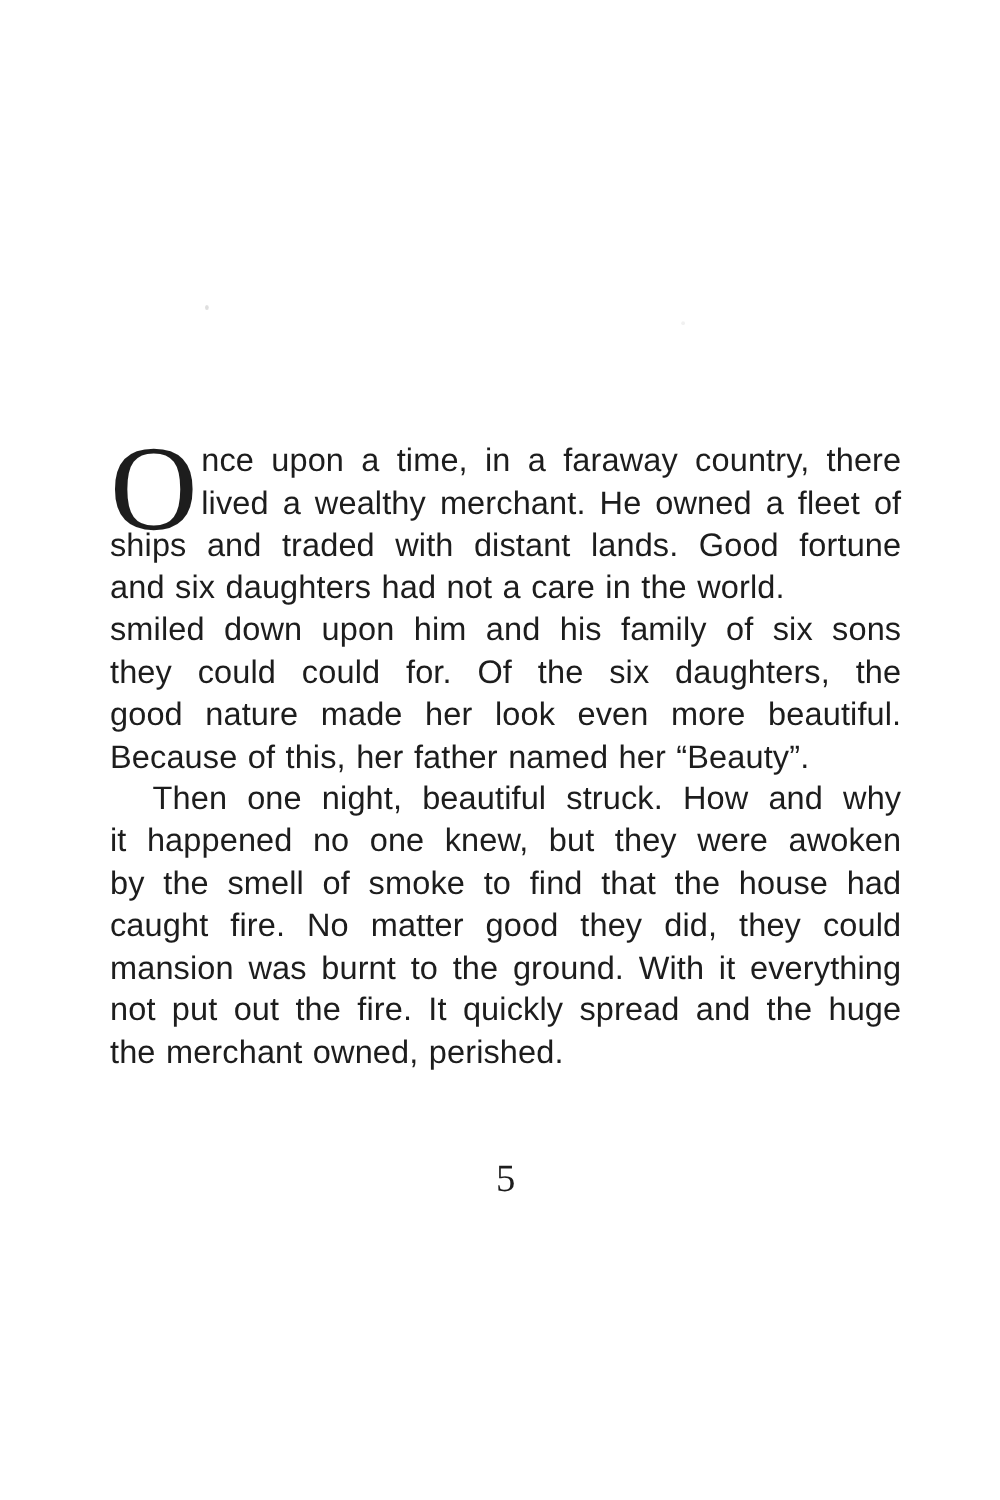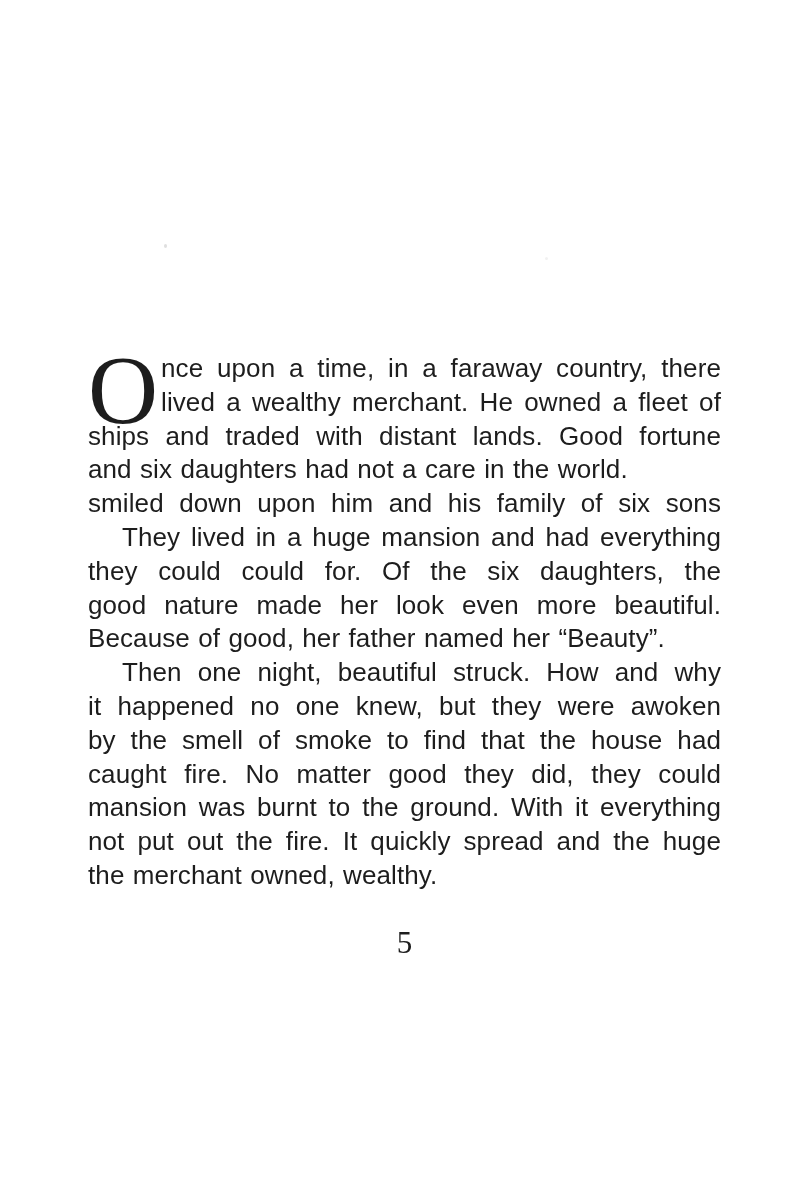--- a/index.html
+++ b/index.html
@@ -86,29 +86,28 @@
         <span class="dropcap">
           <span class="dropcap-glyph">O</span>
         </span>
         <div class="line">nce upon a time, in a faraway country, there</div>
         <div class="line">lived a wealthy merchant. He owned a fleet of</div>
         <div class="line">ships and traded with distant lands. Good fortune</div>
         <div class="line last">and six daughters had not a care in the world.</div>
         <div class="line">smiled down upon him and his family of six sons</div>
       </div>
       <div class="para">
-        <div class="line indent">They lived in a huge mansion and had everything</div>
         <div class="line">they could could for. Of the six daughters, the</div>
         <div class="line">good nature made her look even more beautiful.</div>
-        <div class="line last">Because of good, her father named her “Beauty”.</div>
+        <div class="line last">Because of this, her father named her “Beauty”.</div>
       </div>
       <div class="para">
         <div class="line indent">Then one night, beautiful struck. How and why</div>
         <div class="line">it happened no one knew, but they were awoken</div>
         <div class="line">by the smell of smoke to find that the house had</div>
         <div class="line">caught fire. No matter good they did, they could</div>
         <div class="line">mansion was burnt to the ground. With it everything</div>
         <div class="line">not put out the fire. It quickly spread and the huge</div>
-        <div class="line last">the merchant owned, wealthy.</div>
+        <div class="line last">the merchant owned, perished.</div>
       </div>
     </div>
   <div class="page-number">5</div>
 </div>
 
 </body></html>

